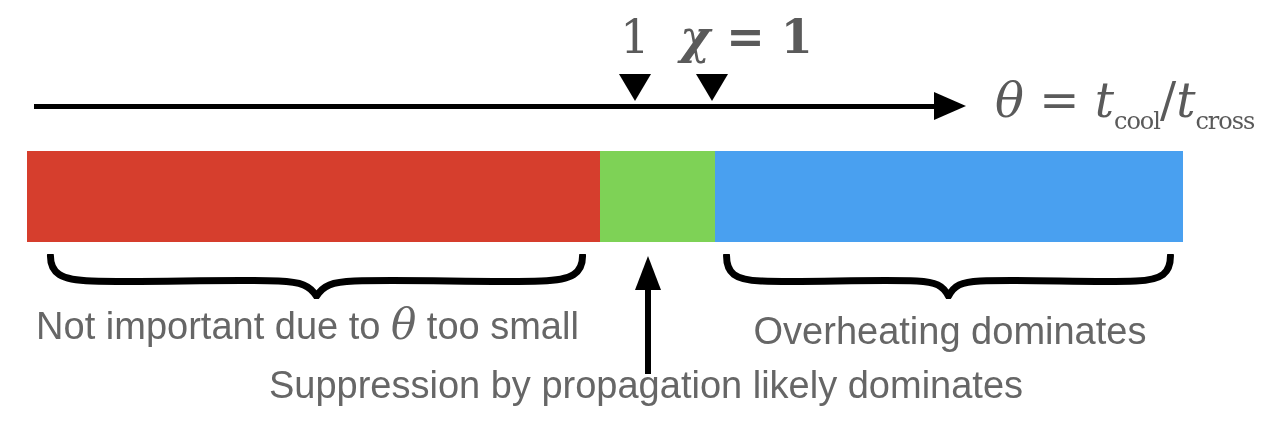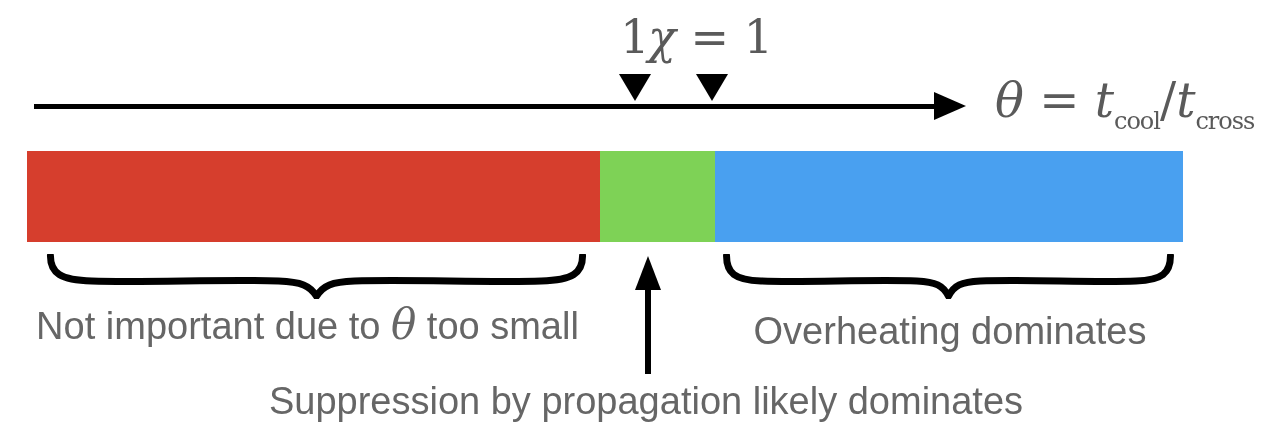--- a/index.html
+++ b/index.html
@@ -24,41 +24,41 @@
   .tick{position:absolute;top:74px;width:0;height:0;
     border-left:16px solid transparent;border-right:16px solid transparent;
     border-top:27px solid #000;}
   .tick-1{left:619px;}
   .tick-chi{left:696px;}
   .tick-label{
     position:absolute;top:12px;color:#5a5a5a;text-align:center;
     font-family:"DejaVu Serif",serif;font-size:46px;line-height:1.1;white-space:nowrap;
   }
   .tick-label-1{left:605px;width:60px;}
-  .tick-label-chi{left:648px;width:112px;}
+  .tick-label-chi{left:680px;width:112px;font-weight:bold;}
   .tick-label .mi{font-style:italic;}
   
   .bar-seg{position:absolute;top:151px;height:91px;}
   .bar-red{left:27px;width:573px;background:#d63e2d;}
   .bar-green{left:600px;width:115px;background:#7ed256;}
   .bar-blue{left:715px;width:468px;background:#49a0f0;}
   
   .brace{position:absolute;top:254px;height:45px;}
   .brace-left{left:45px;width:543px;}
   .brace-right{left:722px;width:453px;}
   
   .up-arrow-shaft{position:absolute;left:645px;top:288px;width:6px;height:86px;background:#000;}
   .up-arrow-head{position:absolute;left:635px;top:256px;width:0;height:0;
     border-left:13px solid transparent;border-right:13px solid transparent;
     border-bottom:34px solid #000;}
   
   .caption{position:absolute;color:#666;font-size:38px;line-height:1.15;text-align:center;white-space:nowrap;}
   .caption-red{left:15px;top:304px;width:585px;}
   .caption-blue{left:725px;top:310px;width:450px;}
-  .caption-green{left:246px;top:380px;width:800px;}
+  .caption-green{left:246px;top:364px;width:800px;}
   .theta-inline{font-family:"DejaVu Serif",serif;font-style:italic;font-size:42px;line-height:1;}
 </style>
 </head>
 <body>
 
 <div class="canvas">
 
   <div class="axis-line"></div>
   <div class="axis-arrowhead"></div>
 

